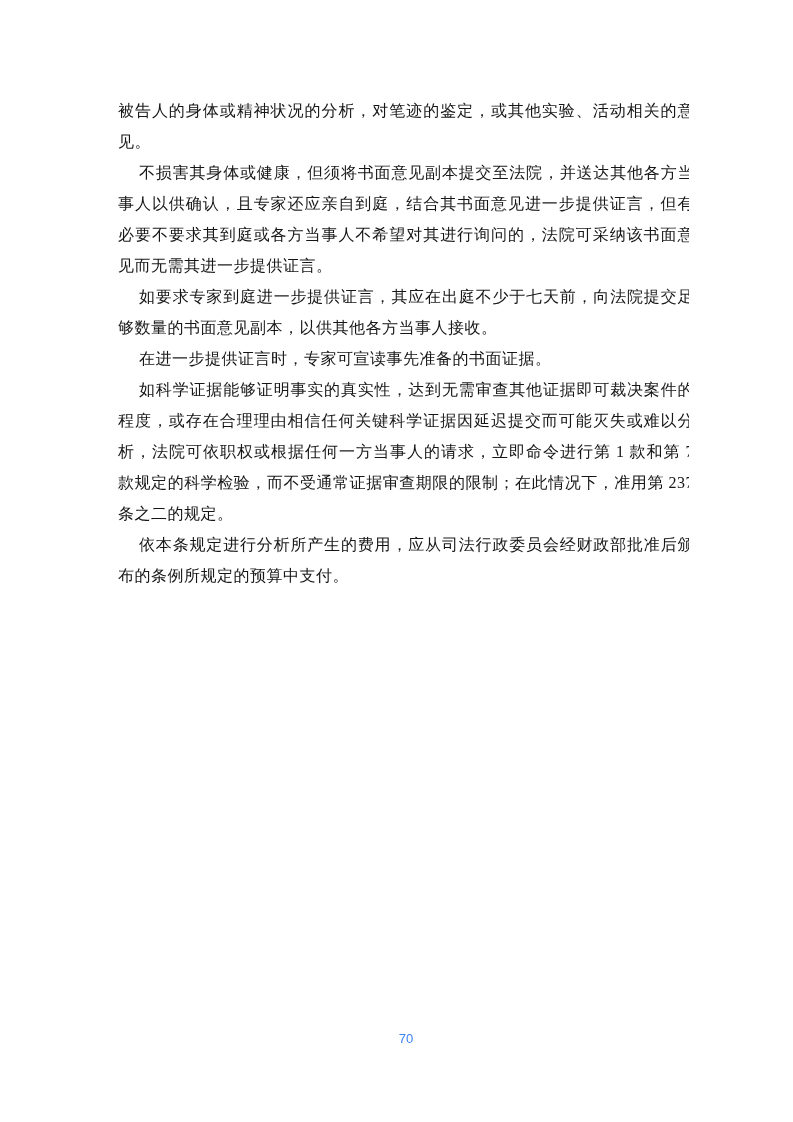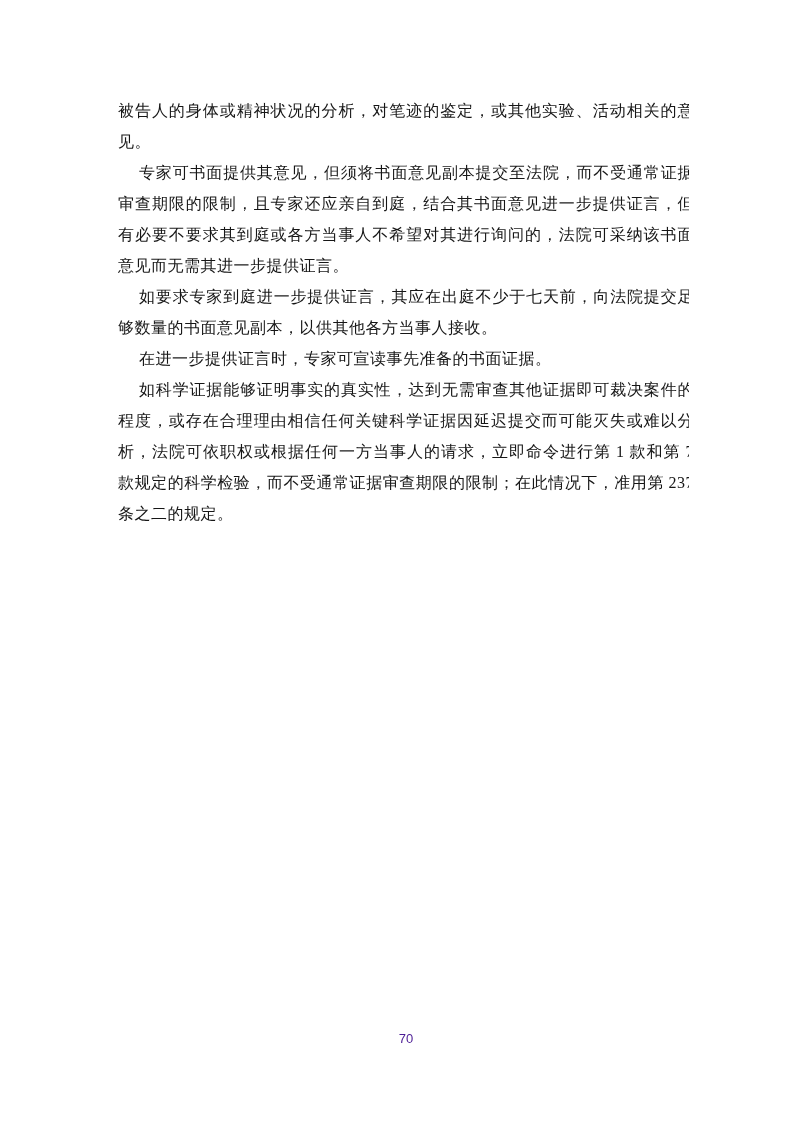--- a/index.html
+++ b/index.html
@@ -41,28 +41,29 @@
     letter-spacing: 0.5px;
   }
   .page-number {
     position: absolute;
     top: 1031px;
     left: 118px;
     width: 576px;
     text-align: center;
     font-size: 13px;
     font-family: "Liberation Sans", "DejaVu Sans", sans-serif;
-    color: #4c1d95;
+    color: #3b82f6;
   }
 </style>
 </head>
 <body>
 
 <div class="page" data-name="document-page">
   <div class="content" data-name="text-block">
       <p data-name="body-paragraph" class="no-indent">被告人的身体或精神状况的分析，对笔迹的鉴定，或其他实验、活动相关的意见。</p>
-      <p data-name="body-paragraph">专家可书面提供其意见，但须将书面意见副本提交至法院，而不受通常证据审查期限的限制，且专家还应亲自到庭，结合其书面意见进一步提供证言，但有必要不要求其到庭或各方当事人不希望对其进行询问的，法院可采纳该书面意见而无需其进一步提供证言。</p>
+      <p data-name="body-paragraph">不损害其身体或健康，但须将书面意见副本提交至法院，并送达其他各方当事人以供确认，且专家还应亲自到庭，结合其书面意见进一步提供证言，但有必要不要求其到庭或各方当事人不希望对其进行询问的，法院可采纳该书面意见而无需其进一步提供证言。</p>
       <p data-name="body-paragraph">如要求专家到庭进一步提供证言，其应在出庭不少于七天前，向法院提交足够数量的书面意见副本，以供其他各方当事人接收。</p>
       <p data-name="body-paragraph">在进一步提供证言时，专家可宣读事先准备的书面证据。</p>
       <p data-name="body-paragraph">如科学证据能够证明事实的真实性，达到无需审查其他证据即可裁决案件的程度，或存在合理理由相信任何关键科学证据因延迟提交而可能灭失或难以分析，法院可依职权或根据任何一方当事人的请求，立即命令进行第 1 款和第 7 款规定的科学检验，而不受通常证据审查期限的限制；在此情况下，准用第 237 条之二的规定。</p>
+      <p data-name="body-paragraph">依本条规定进行分析所产生的费用，应从司法行政委员会经财政部批准后颁布的条例所规定的预算中支付。</p>
     </div>
   <div class="page-number" data-name="page-number">70</div>
 </div>
 
 </body></html>

